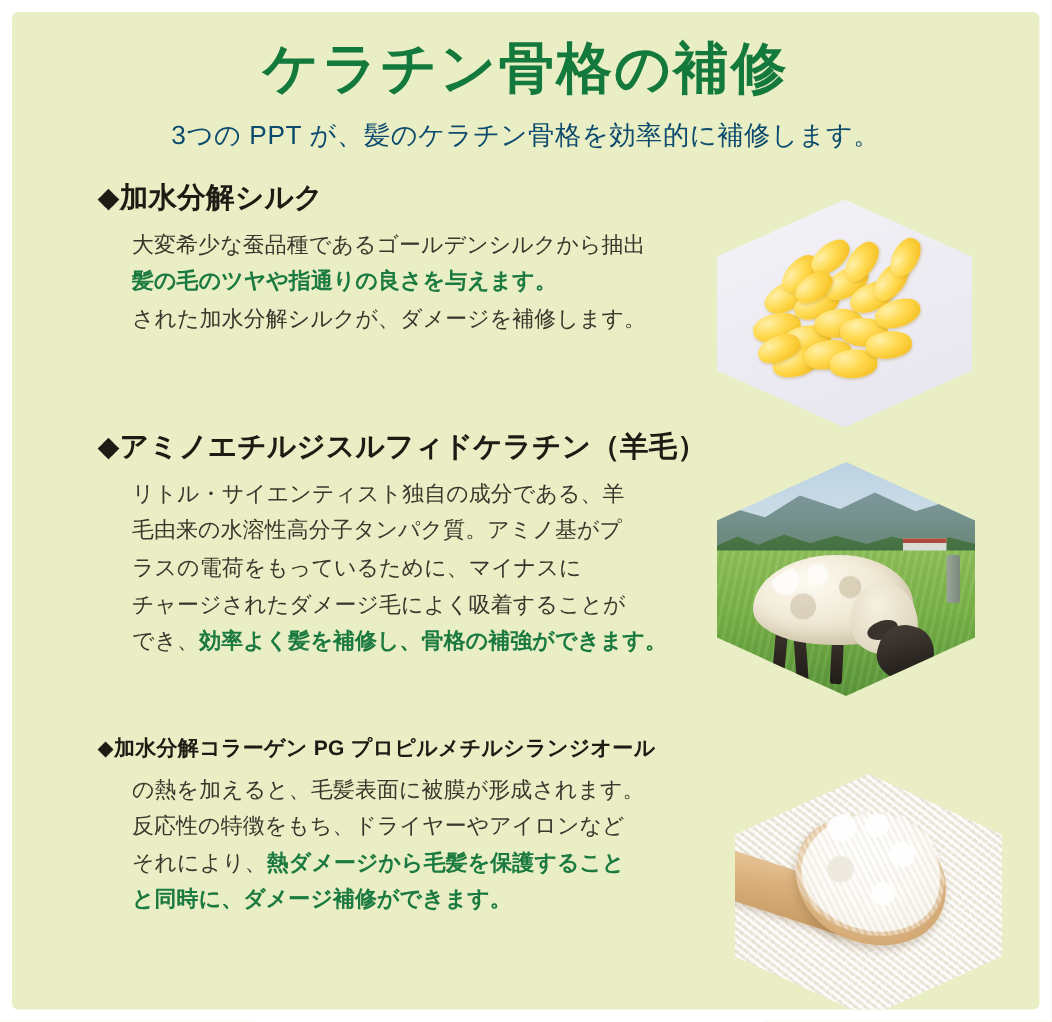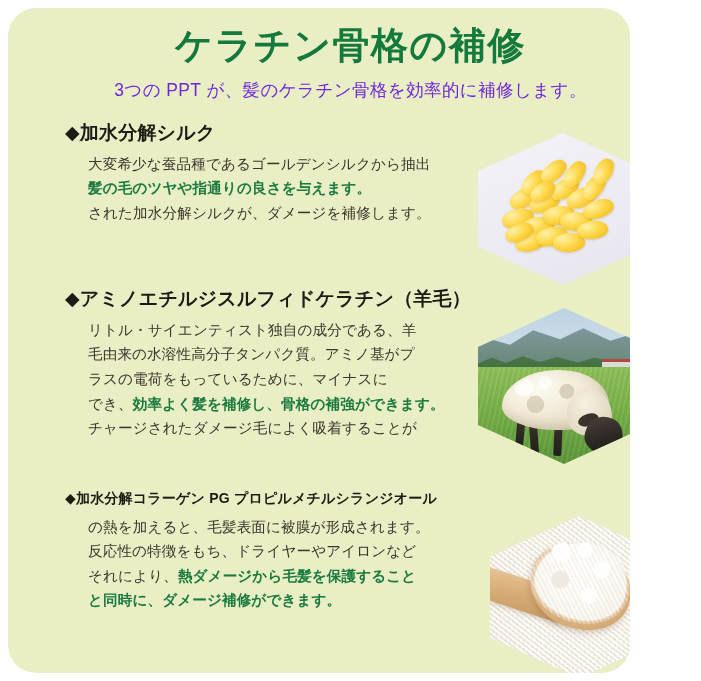--- a/index.html
+++ b/index.html
@@ -27,24 +27,24 @@
     height: 681px;
     box-sizing: border-box;
     border-radius: 26px;
     background: #ffffff;
   }
 
   .frame-inner {
     position: absolute;
     left: 8px;
     top: 8px;
-    width: 622px;
+    width: 685px;
     height: 665px;
     box-sizing: border-box;
-    border-radius: 28px;
+    border-radius: 4px;
     background: #e9eec4;
     overflow: hidden;
   }
 
   
   .header {
     position: absolute;
     left: 0;
     top: 0;
     width: 685px;
@@ -58,21 +58,21 @@
     letter-spacing: 1.5px;
     color: #13793c;
     line-height: 1.2;
   }
   .subtitle {
     margin: 0;
     padding-top: 12px;
     font-size: 17.5px;
     font-weight: normal;
     letter-spacing: 0.4px;
-    color: #6d28d9;
+    color: #0c4a6e;
     line-height: 1.2;
   }
 
   
   .section {
     position: absolute;
     left: 0;
     width: 685px;
   }
   .sec1 { top: 113px; }
@@ -320,24 +320,24 @@
         <span class="ln">
           <span>リトル・サイエンティスト独自の成分である、羊</span>
         </span>
         <span class="ln">
           <span>毛由来の水溶性高分子タンパク質。アミノ基がプ</span>
         </span>
         <span class="ln">
           <span>ラスの電荷をもっているために、マイナスに</span>
         </span>
         <span class="ln">
+          <span>チャージされたダメージ毛によく吸着することが</span>
+        </span>
+        <span class="ln">
           <span>でき、</span><span class="em">効率よく髪を補修し、骨格の補強ができます。</span>
-        </span>
-        <span class="ln">
-          <span>チャージされたダメージ毛によく吸着することが</span>
         </span>
       </div>
     </div>
 
     <div class="hex hex-2">
       <div class="hex-art">
         <div class="sky"></div>
         <div class="mountain"></div>
         <div class="treeline"></div>
         <div class="house"></div>

